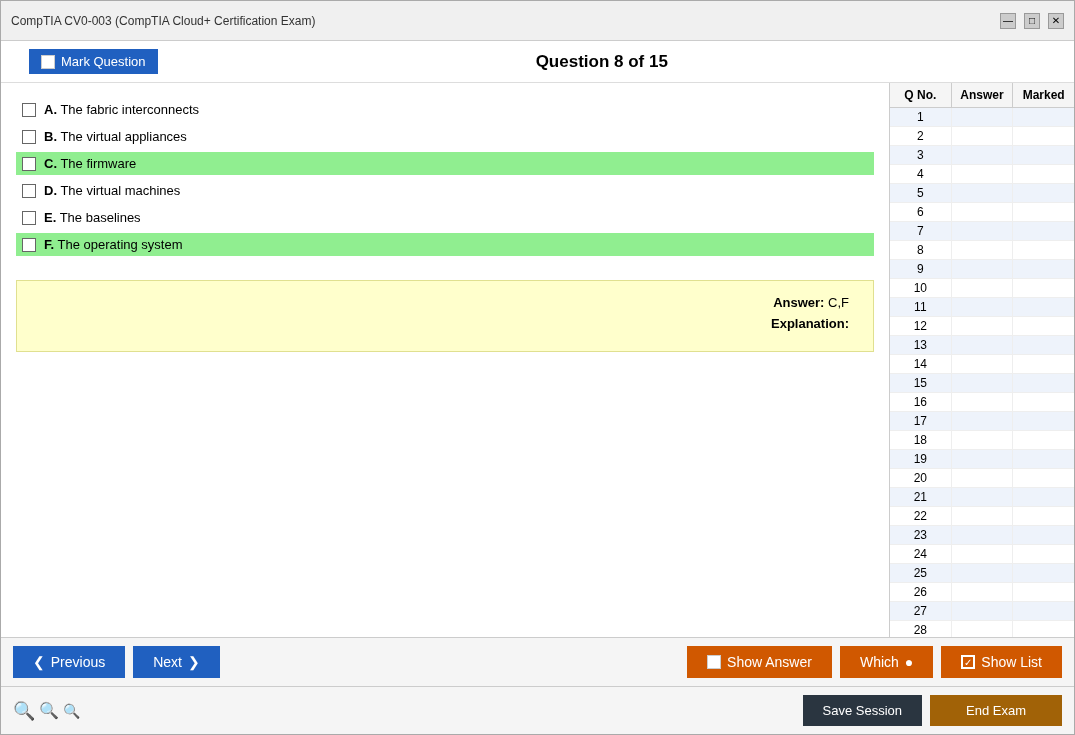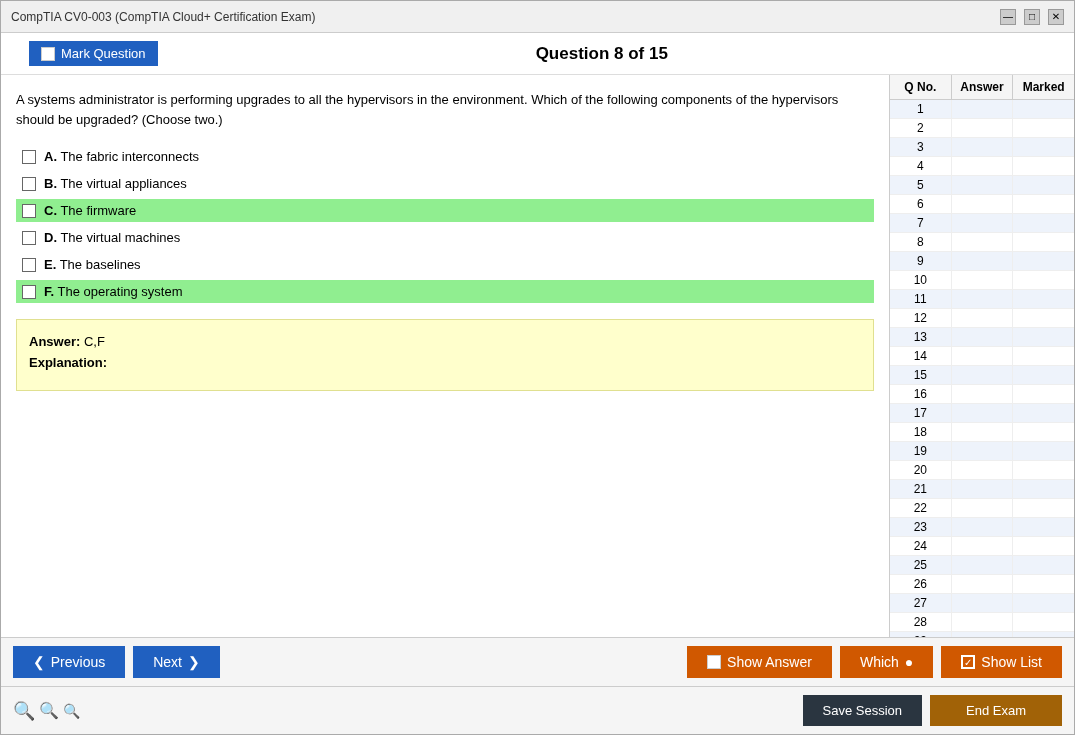--- a/index.html
+++ b/index.html
@@ -1,20 +1,20 @@
 <!DOCTYPE html>
 <html><head>
   <meta charset="utf-8">
   <style>
     * { box-sizing: border-box; margin: 0; padding: 0; }
     body { font-family: 'Segoe UI', Arial, sans-serif; font-size: 13px; background: #f0f0f0; width: 1075px; height: 735px; overflow: hidden; }
 
     .window { width: 1075px; height: 735px; background: #fff; border: 1px solid #aaa; display: flex; flex-direction: column; }
 
-    .title-bar { background: #f0f0f0; border-bottom: 1px solid #ccc; padding: 5px 10px; display: flex; align-items: center; justify-content: space-between; height: 32px; }
+    .title-bar { background: #f0f0f0; border-bottom: 1px solid #ccc; padding: 5px 10px; display: flex; align-items: center; justify-content: space-between; height: 40px; }
     .title-bar-text { font-size: 12px; color: #333; }
     .title-bar-controls { display: flex; gap: 8px; }
     .title-bar-btn { width: 16px; height: 16px; background: #ccc; border: 1px solid #999; cursor: pointer; font-size: 10px; display: flex; align-items: center; justify-content: center; }
 
     .toolbar { padding: 8px 28px; border-bottom: 1px solid #ddd; display: flex; align-items: center; }
     .mark-question-btn { background: #2060c0; color: #fff; border: none; padding: 5px 12px; font-size: 13px; cursor: pointer; display: flex; align-items: center; gap: 6px; }
     .mark-question-btn .checkbox-icon { width: 14px; height: 14px; background: #fff; border: 1px solid #ccc; display: inline-block; }
 
     .main-area { display: flex; flex: 1; overflow: hidden; }
 
@@ -24,21 +24,21 @@
 
     .question-text { font-size: 13px; margin-bottom: 16px; line-height: 1.5; }
 
     .answer-options { display: flex; flex-direction: column; gap: 4px; }
 
     .answer-option { display: flex; align-items: center; gap: 8px; padding: 4px 6px; font-size: 13px; }
     .answer-option.selected { background: #90ee90; }
     .answer-option .checkbox { width: 14px; height: 14px; border: 1px solid #666; background: #fff; flex-shrink: 0; display: inline-block; }
     .answer-option.selected .checkbox { background: #fff; border: 1px solid #666; }
 
-    .answer-box { background: #ffffcc; border: 1px solid #e0e090; padding: 14px 12px; margin-top: 16px; flex-shrink: 0; }
+    .answer-box { background: #ffffcc; border: 1px solid #e0e090; padding: 14px 24px; margin-top: 24px; flex-shrink: 0; text-align: right; }
     .answer-box .answer-line { font-size: 13px; margin-bottom: 6px; }
     .answer-box .answer-line strong { }
 
     .sidebar { width: 185px; border-left: 1px solid #ccc; display: flex; flex-direction: column; background: #fff; }
     .sidebar-header { display: flex; border-bottom: 1px solid #ccc; background: #f5f5f5; }
     .sidebar-header-cell { flex: 1; text-align: center; font-size: 12px; font-weight: bold; padding: 5px 2px; border-right: 1px solid #ccc; }
     .sidebar-header-cell:last-child { border-right: none; }
 
     .sidebar-list { flex: 1; overflow-y: scroll; }
     .sidebar-row { display: flex; font-size: 12px; border-bottom: 1px solid #eee; }
@@ -88,21 +88,20 @@
     </button>
     <div style="flex:1; text-align:center;">
       <span class="question-title" style="font-size:17px; font-weight:bold;">Question 8 of 15</span>
     </div>
   </div>
 
   <div class="main-area">
 
     <div class="content-area">
 
-      <div class="question-text">A systems administrator is performing upgrades to all the hypervisors in the environment. Which of the following components of the hypervisors should be upgraded? (Choose two.)</div>
 
       <div class="answer-options">
 
         <div class="answer-option">
           <span class="checkbox"></span>
           <span><strong>A.</strong> The fabric interconnects</span>
         </div>
 
         <div class="answer-option">
           <span class="checkbox"></span>

